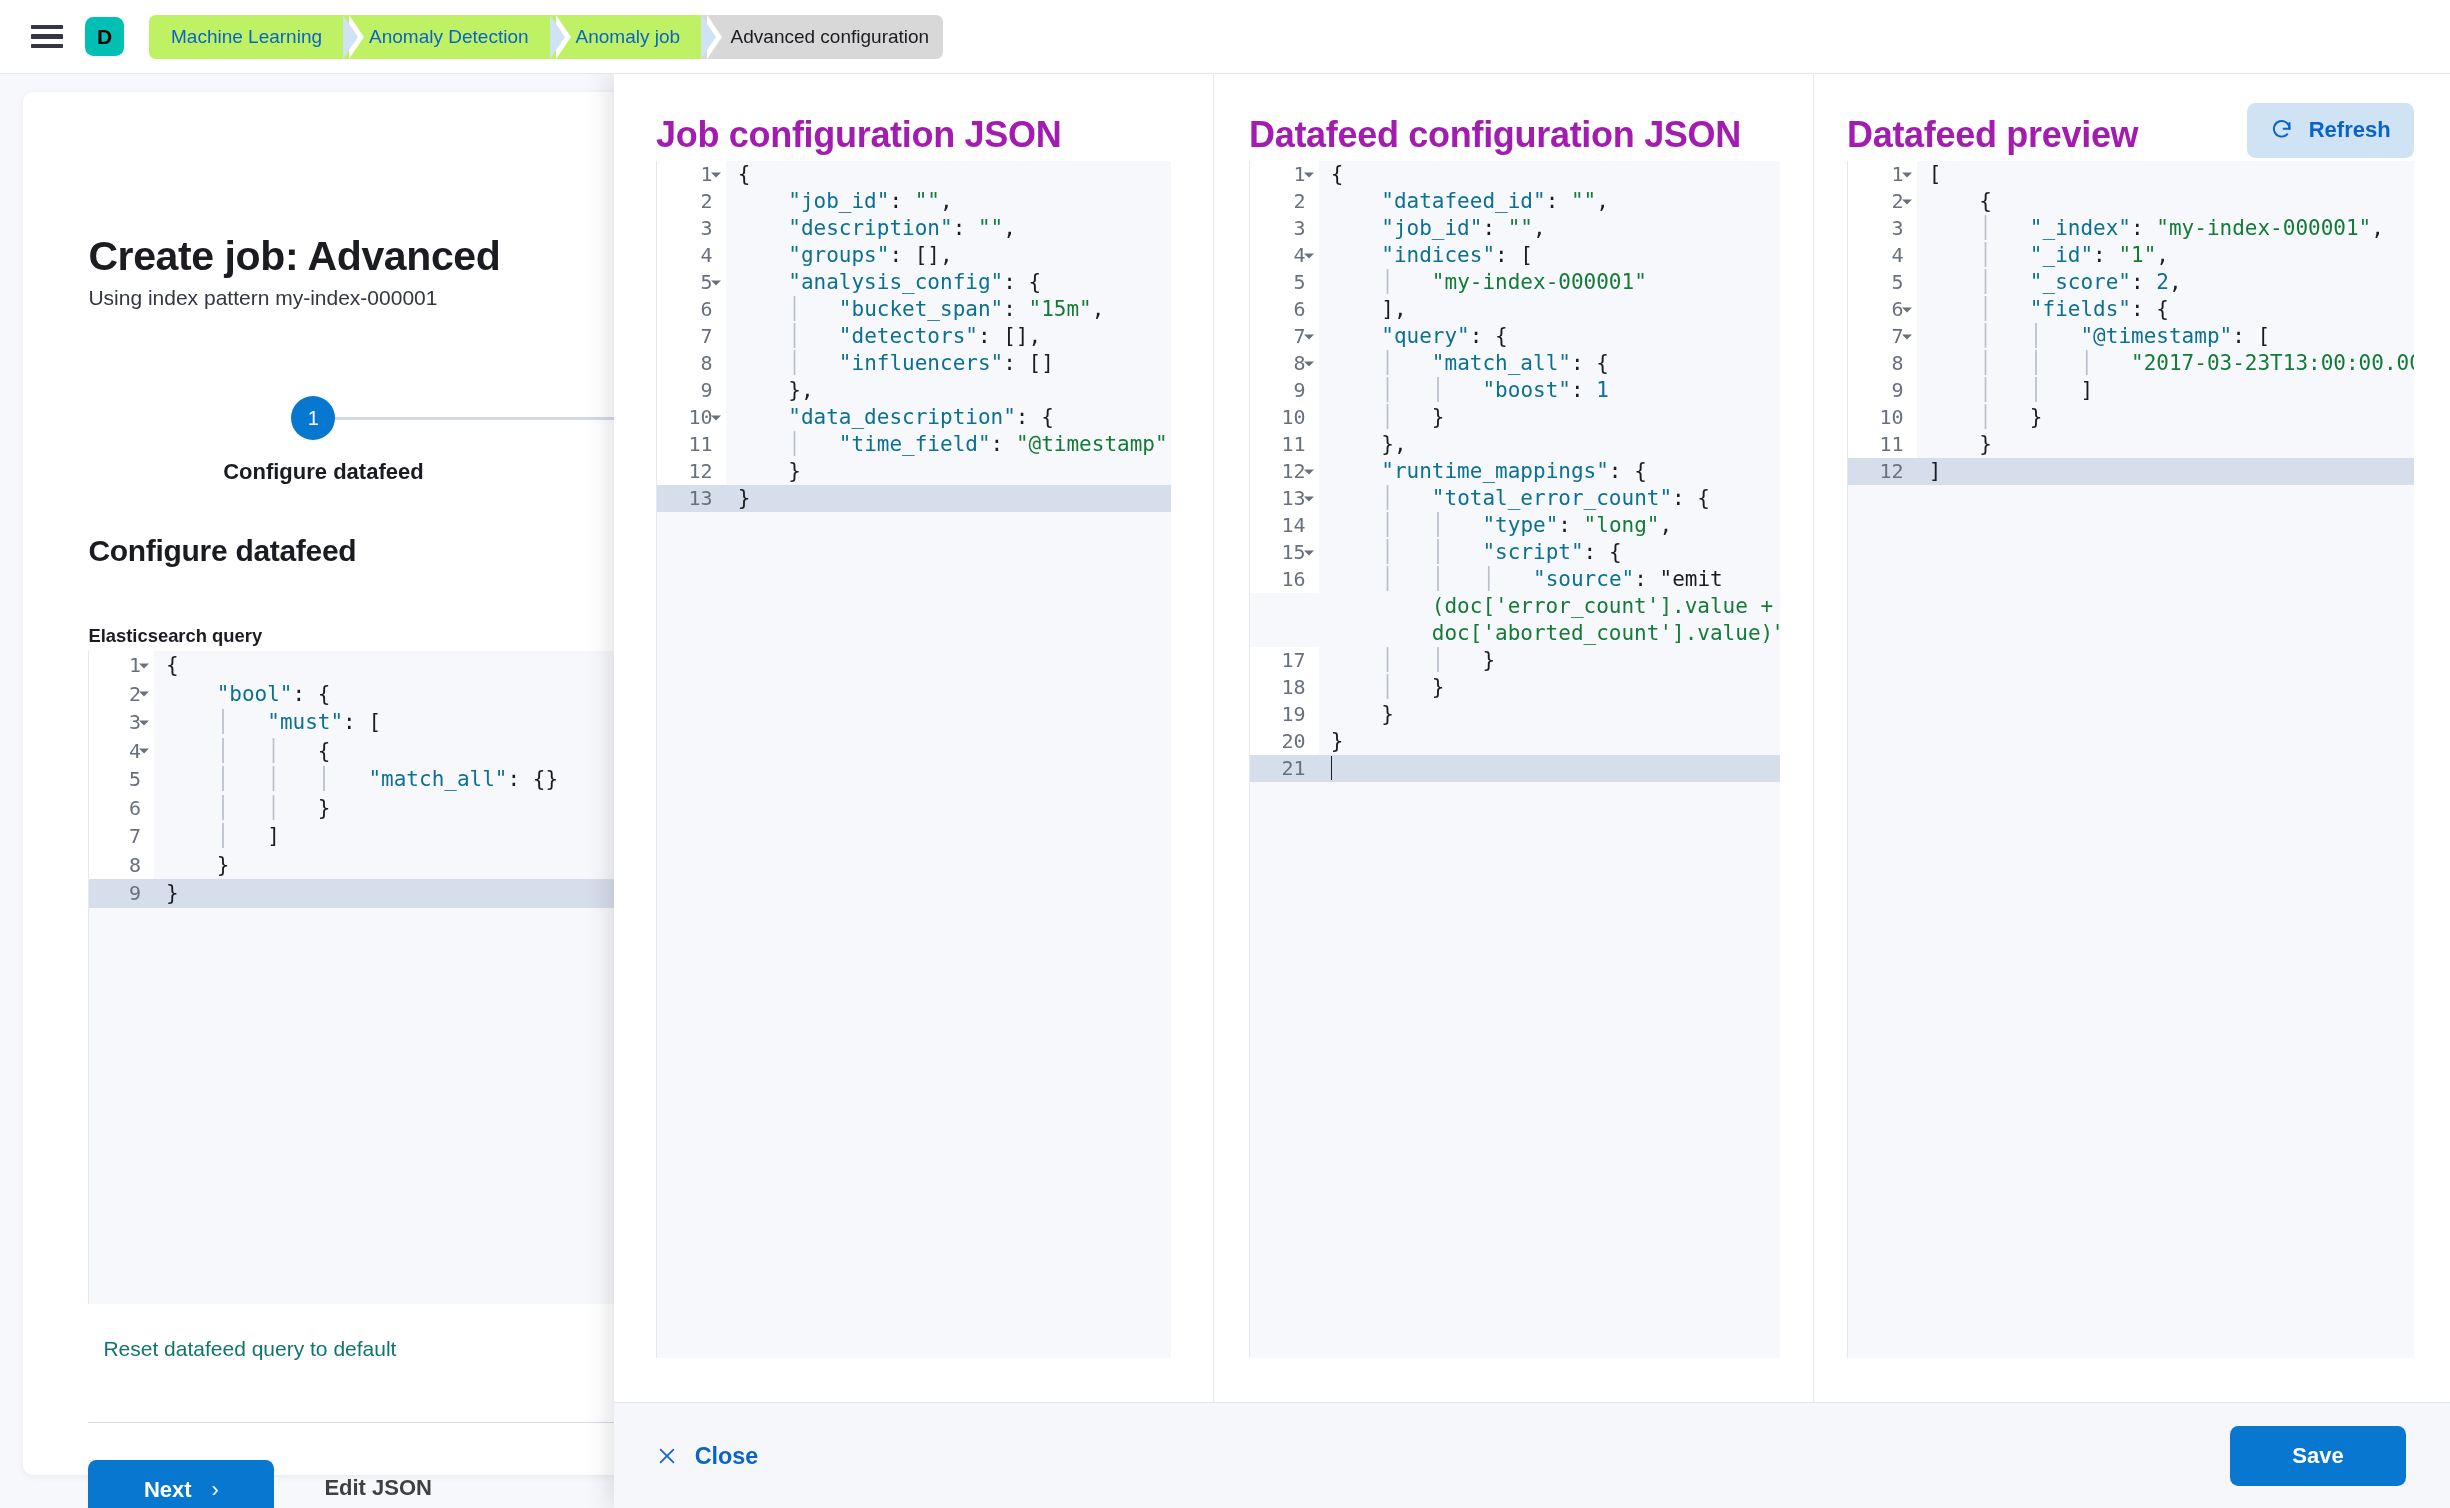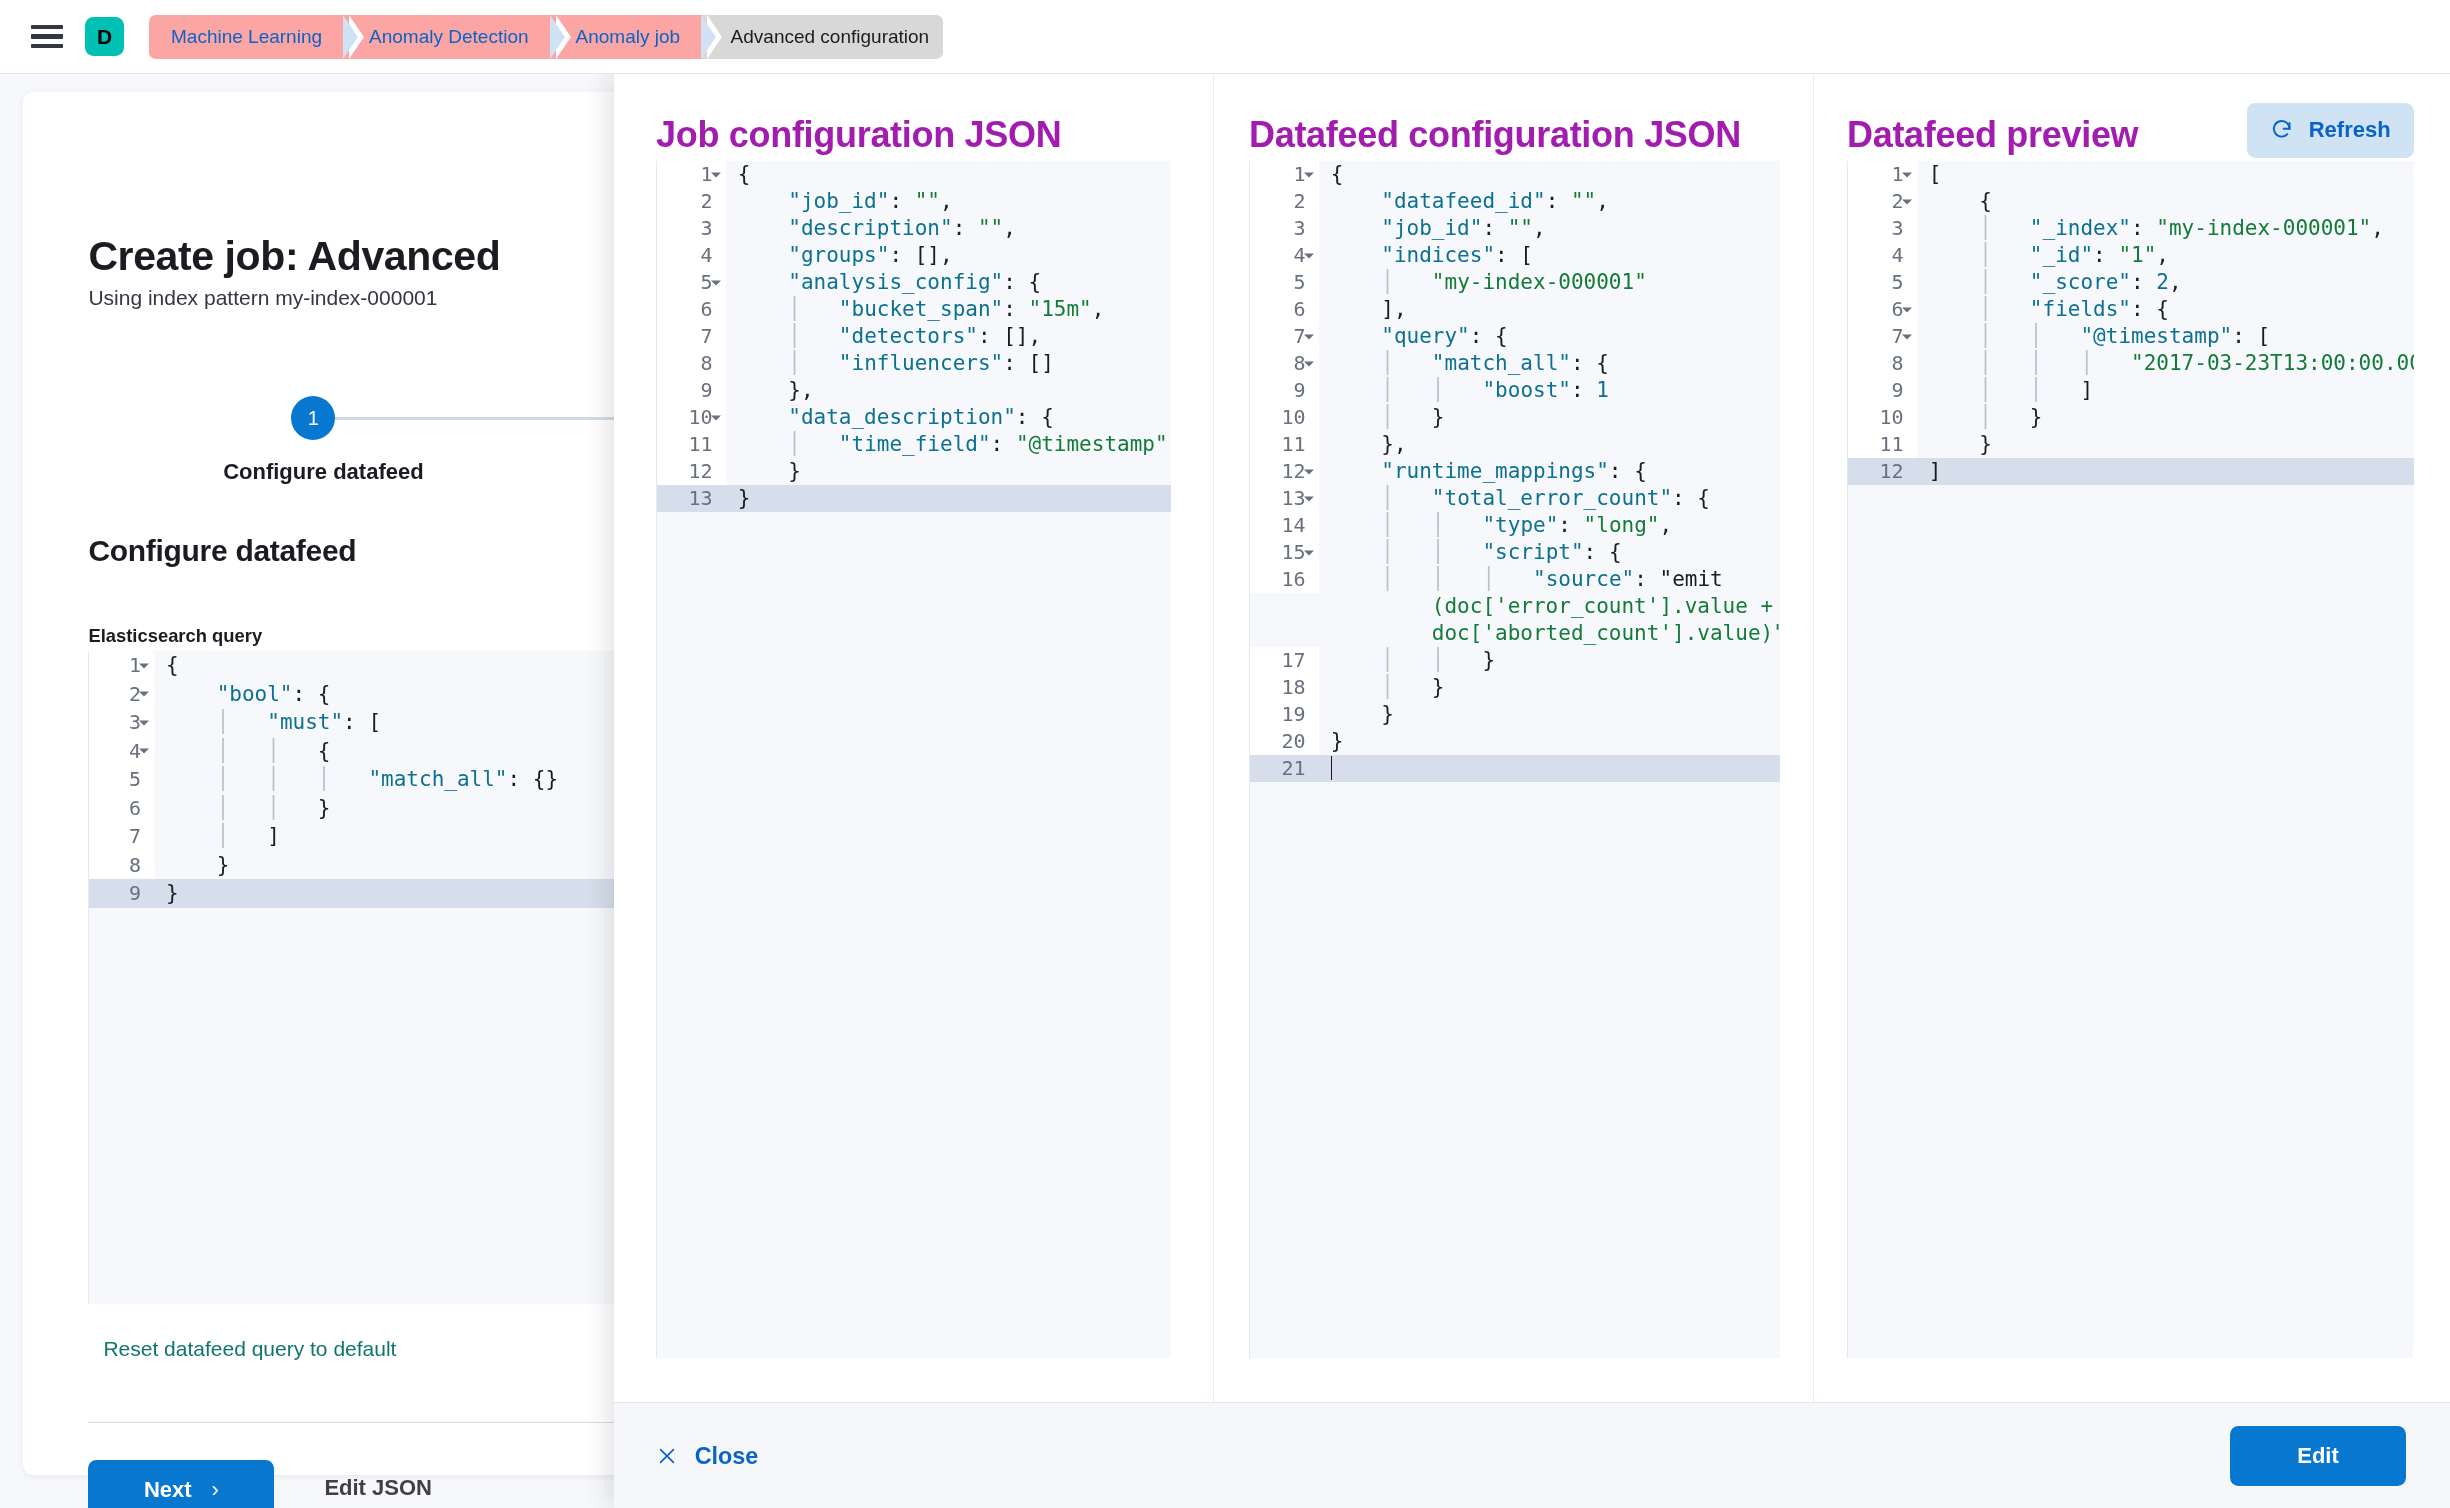--- a/index.html
+++ b/index.html
@@ -34,21 +34,21 @@
     font-size: 21px; font-weight: 700;
     display: flex; align-items: center; justify-content: center;
     margin-right: 25px; cursor: pointer;
     font-family: "Liberation Sans", sans-serif;
   }
 
   .breadcrumbs { display: flex; align-items: stretch; height: 44px; }
   .crumb {
     display: flex; align-items: center;
     height: 44px;
-    background: #fca5a5;
+    background: #bef264;
     color: #0b64c5;
     font-size: 19px;
     padding: 0 22px 0 25px;
     position: relative;
     cursor: pointer;
     white-space: nowrap;
   }
   .crumb:first-child { border-top-left-radius: 6.7px; border-bottom-left-radius: 6.7px; padding-left: 22px; }
   .crumb:not(:last-child)::after {
     content: "";
@@ -572,16 +572,16 @@
 
   </div>
 
   <div class="flyout-footer">
     <div class="close-btn">
       <svg width="22" height="22" viewBox="0 0 24 24" fill="none" stroke="#0b64c5" stroke-width="1.8" stroke-linecap="round">
         <path d="M5 5l14 14M19 5L5 19"></path>
       </svg>
       <span>Close</span>
     </div>
-    <button class="btn-save">Edit</button>
+    <button class="btn-save">Save</button>
   </div>
 </div>
 
 
 </body></html>

